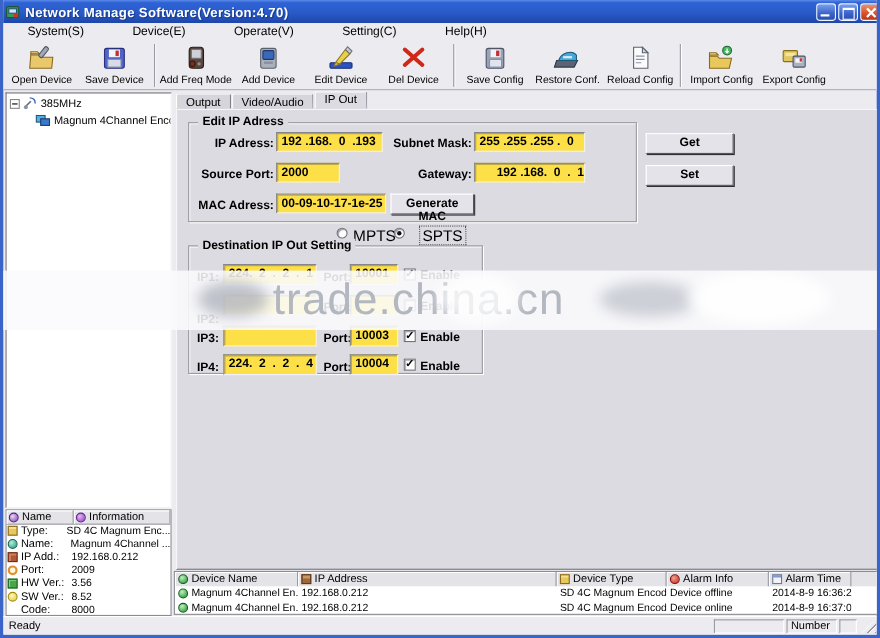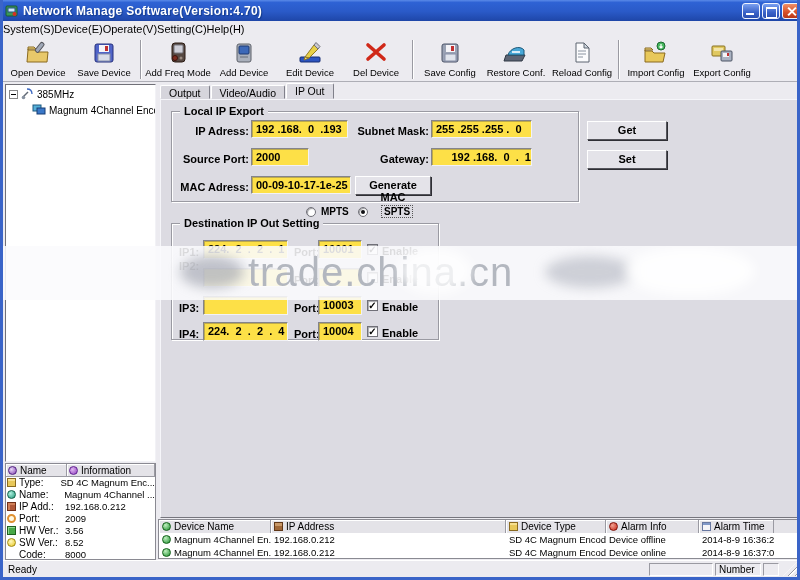--- a/index.html
+++ b/index.html
@@ -19,21 +19,21 @@
   .winbtn.close { background:linear-gradient(180deg,#f09068,#d84f28 60%,#b83818); }
   .winbtn.min::after { content:""; position:absolute; left:3px; bottom:3px; width:8px; height:2px; background:#fff; }
   .winbtn.max::after { content:""; position:absolute; left:3px; top:3px; width:9px; height:8px;
     border:1px solid #fff; border-top-width:2px; }
   .winbtn.close::before,.winbtn.close::after { content:""; position:absolute; left:8px; top:2px; width:2px; height:11px; background:#fff; }
   .winbtn.close::before { transform:rotate(45deg); } .winbtn.close::after { transform:rotate(-45deg); }
 
   
   .menubar { position:absolute; left:0; top:21px; width:794px; height:16px; display:flex; align-items:center;
     background:#ecebf0; }
-  .menubar span { padding:1px 0; white-space:nowrap; font-size:11px; }
+  .menubar span { padding:1px 22px; white-space:nowrap; font-size:11px; }
 
   
   .toolbar { position:absolute; left:0; top:37px; width:794px; height:45px; display:flex; align-items:stretch;
     background:#ecebf0; border-bottom:1px solid #aeaeb6; padding:1px 0 0 2px; }
   .tbtn { width:66px; display:flex; flex-direction:column; align-items:center; justify-content:flex-start; padding-top:2px; }
   .tbtn .ticon { height:26px; display:flex; align-items:center; justify-content:center; }
   .tbtn .tlabel { font-size:9.5px; white-space:nowrap; margin-top:1px; }
   .tsep { width:2px; margin:2px 3px; border-left:1px solid #9a9aa2; border-right:1px solid #ffffff; }
 
   
@@ -86,21 +86,21 @@
   .flabel { position:absolute; font-weight:bold; font-size:11px; text-align:right; white-space:nowrap; }
   .input3d { position:absolute; background:#fde047; border:1px solid; border-color:#84848c #f2f2f6 #f2f2f6 #84848c;
     box-shadow:inset 1px 1px 0 rgba(70,70,80,.35); font-weight:bold; font-size:11px; padding:2px 0 0 4px;
     white-space:pre; overflow:hidden; }
   .btn3d { position:absolute; background:#e4e3e9; border:1px solid; border-color:#fff #55555c #55555c #fff;
     box-shadow:1px 1px 0 #2e2e34; font-weight:bold; font-size:11px; text-align:center; padding-top:2px; }
 
   .radio { position:absolute; width:10px; height:10px; border-radius:50%; background:#fff; border:1px solid #707078;
     box-shadow:inset 1px 1px 1px rgba(60,60,70,.5); }
   .radio.on::after { content:""; position:absolute; left:2px; top:2px; width:4px; height:4px; border-radius:50%; background:#101014; }
-  .rlabel { position:absolute; font-weight:bold; font-size:10px; }
+  .rlabel { position:absolute; font-weight:normal; font-size:14px; }
   .rlabel.focus { outline:1px dotted #555; padding:0 2px; }
 
   .checkbox { position:absolute; width:11px; height:11px; background:#fff; border:1px solid #707078;
     box-shadow:inset 1px 1px 1px rgba(60,60,70,.45); font-size:10px; font-weight:bold; line-height:10px; text-align:center; }
 
   
   .watermark { position:absolute; left:-3px; top:246px; width:803px; height:54px; z-index:20;
     background:rgba(250,250,253,0.88); overflow:hidden; }
   .wm-text { position:absolute; left:248px; top:4px; font-size:40px; color:#b3b7bf; letter-spacing:1px;
     font-family:"Liberation Sans", sans-serif; }
@@ -293,21 +293,21 @@
 
   <div class="tabs">
     <div class="tab">Output</div>
     <div class="tab">Video/Audio</div>
     <div class="tab active">IP Out</div>
   </div>
 
   <div class="panel"></div>
 
   <div class="groupbox" style="left:168px; top:111px; width:408px; height:91px;">
-    <span class="legend">Local IP Export</span>
+    <span class="legend">Edit IP Adress</span>
   </div>
   <span class="flabel" style="left:150px; top:125px; width:96px;">IP Adress:</span>
   <div class="input3d" style="left:248px; top:120px; width:97px; height:18px;">192 .168.  0  .193</div>
   <span class="flabel" style="left:330px; top:125px; width:96px;">Subnet Mask:</span>
   <div class="input3d" style="left:428px; top:120px; width:101px; height:18px;">255 .255 .255 .  0</div>
   <span class="flabel" style="left:150px; top:153px; width:96px;">Source Port:</span>
   <div class="input3d" style="left:248px; top:148px; width:58px; height:18px;">2000</div>
   <span class="flabel" style="left:330px; top:153px; width:96px;">Gateway:</span>
   <div class="input3d" style="left:428px; top:148px; width:101px; height:18px;text-align:right;">192 .168.  0  .  1</div>
   <span class="flabel" style="left:150px; top:181px; width:96px;">MAC Adress:</span>
@@ -326,21 +326,21 @@
     <span class="legend">Destination IP Out Setting</span>
   </div>
 
   <span class="flabel" style="left:176px; top:246px;">IP1:</span>
   <div class="input3d" style="left:200px; top:240px; width:85px; height:19px;">224.  2  .  2  .  1</div>
   <span class="flabel" style="left:291px; top:246px;">Port:</span>
   <div class="input3d" style="left:315px; top:240px; width:44px; height:19px;">10001</div>
   <span class="checkbox" style="left:364px; top:244px;">✓</span>
   <span class="flabel" style="left:379px; top:245px;">Enable</span>
 
-  <span class="flabel" style="left:176px; top:260px;">IP2:</span>
+  <span class="flabel" style="left:176px; top:285px;">IP2:</span>
   <div class="input3d" style="left:200px; top:268px; width:85px; height:19px;"></div>
   <span class="flabel" style="left:291px; top:274px;">Port:</span>
   <div class="input3d" style="left:315px; top:268px; width:44px; height:19px;"></div>
   <span class="checkbox" style="left:364px; top:272px;"></span>
   <span class="flabel" style="left:379px; top:273px;">Enable</span>
 
   <span class="flabel" style="left:176px; top:302px;">IP3:</span>
   <div class="input3d" style="left:200px; top:296px; width:85px; height:19px;"></div>
   <span class="flabel" style="left:291px; top:302px;">Port:</span>
   <div class="input3d" style="left:315px; top:296px; width:44px; height:19px;">10003</div>

